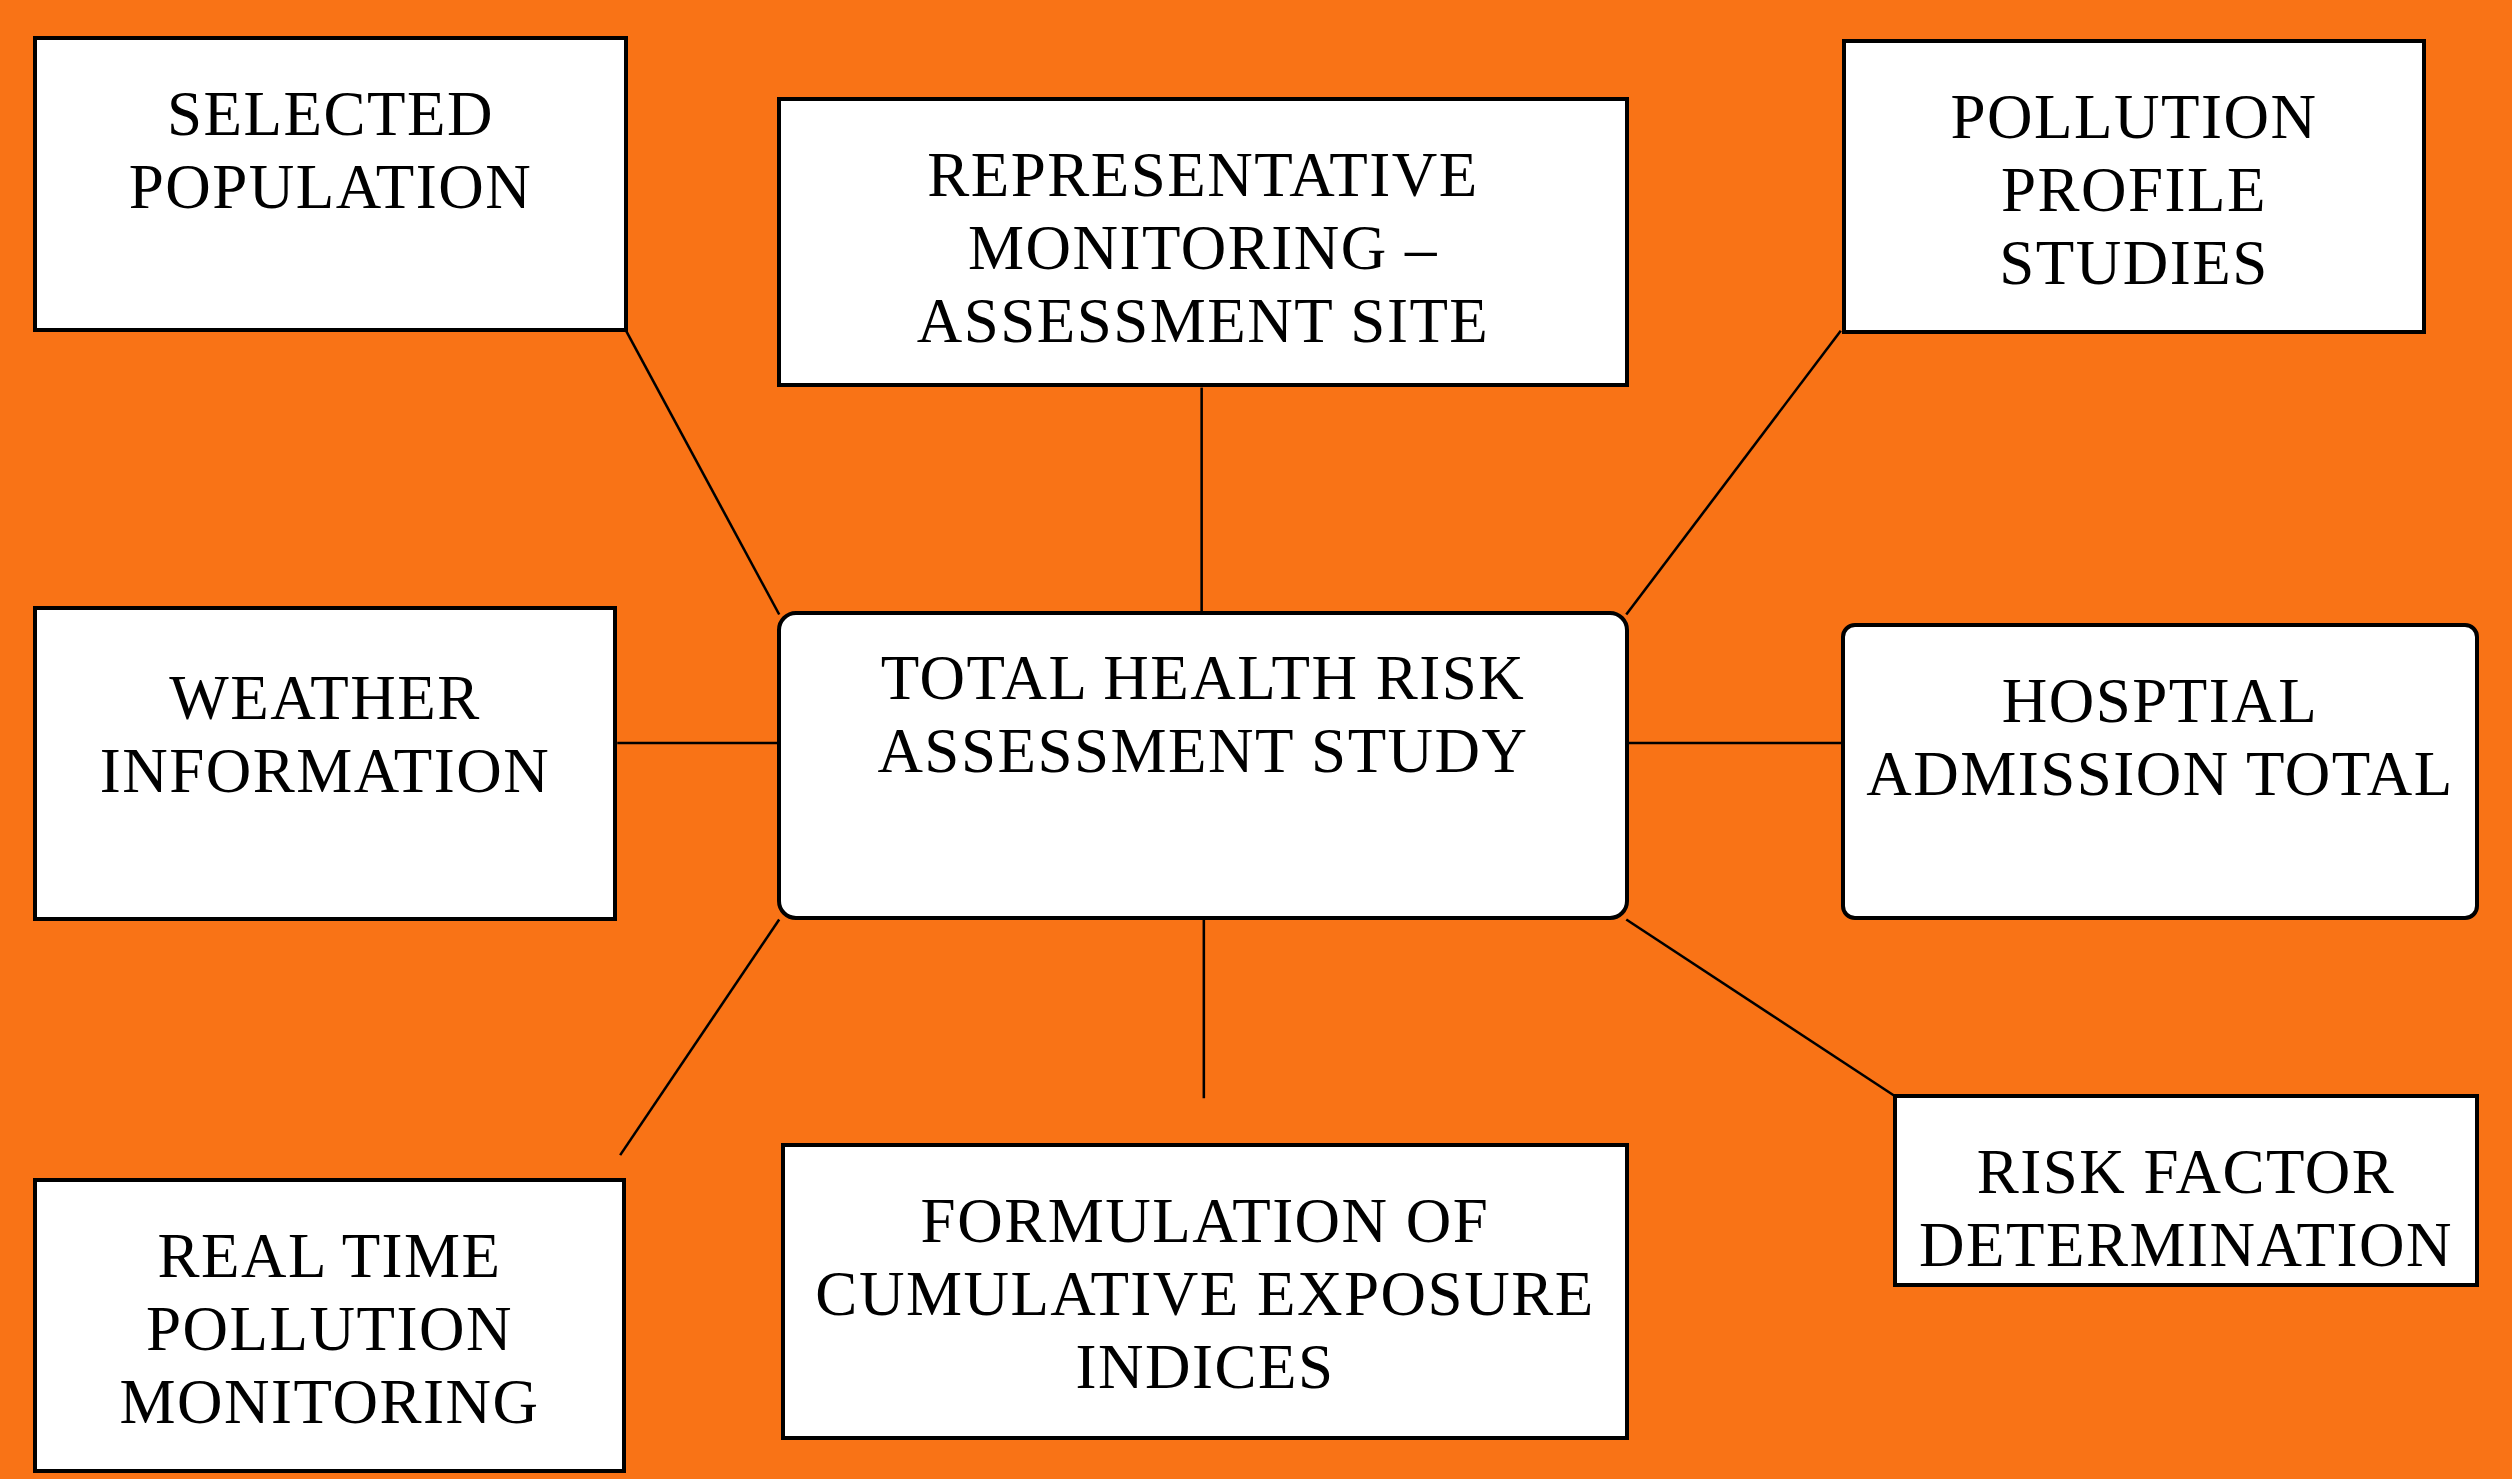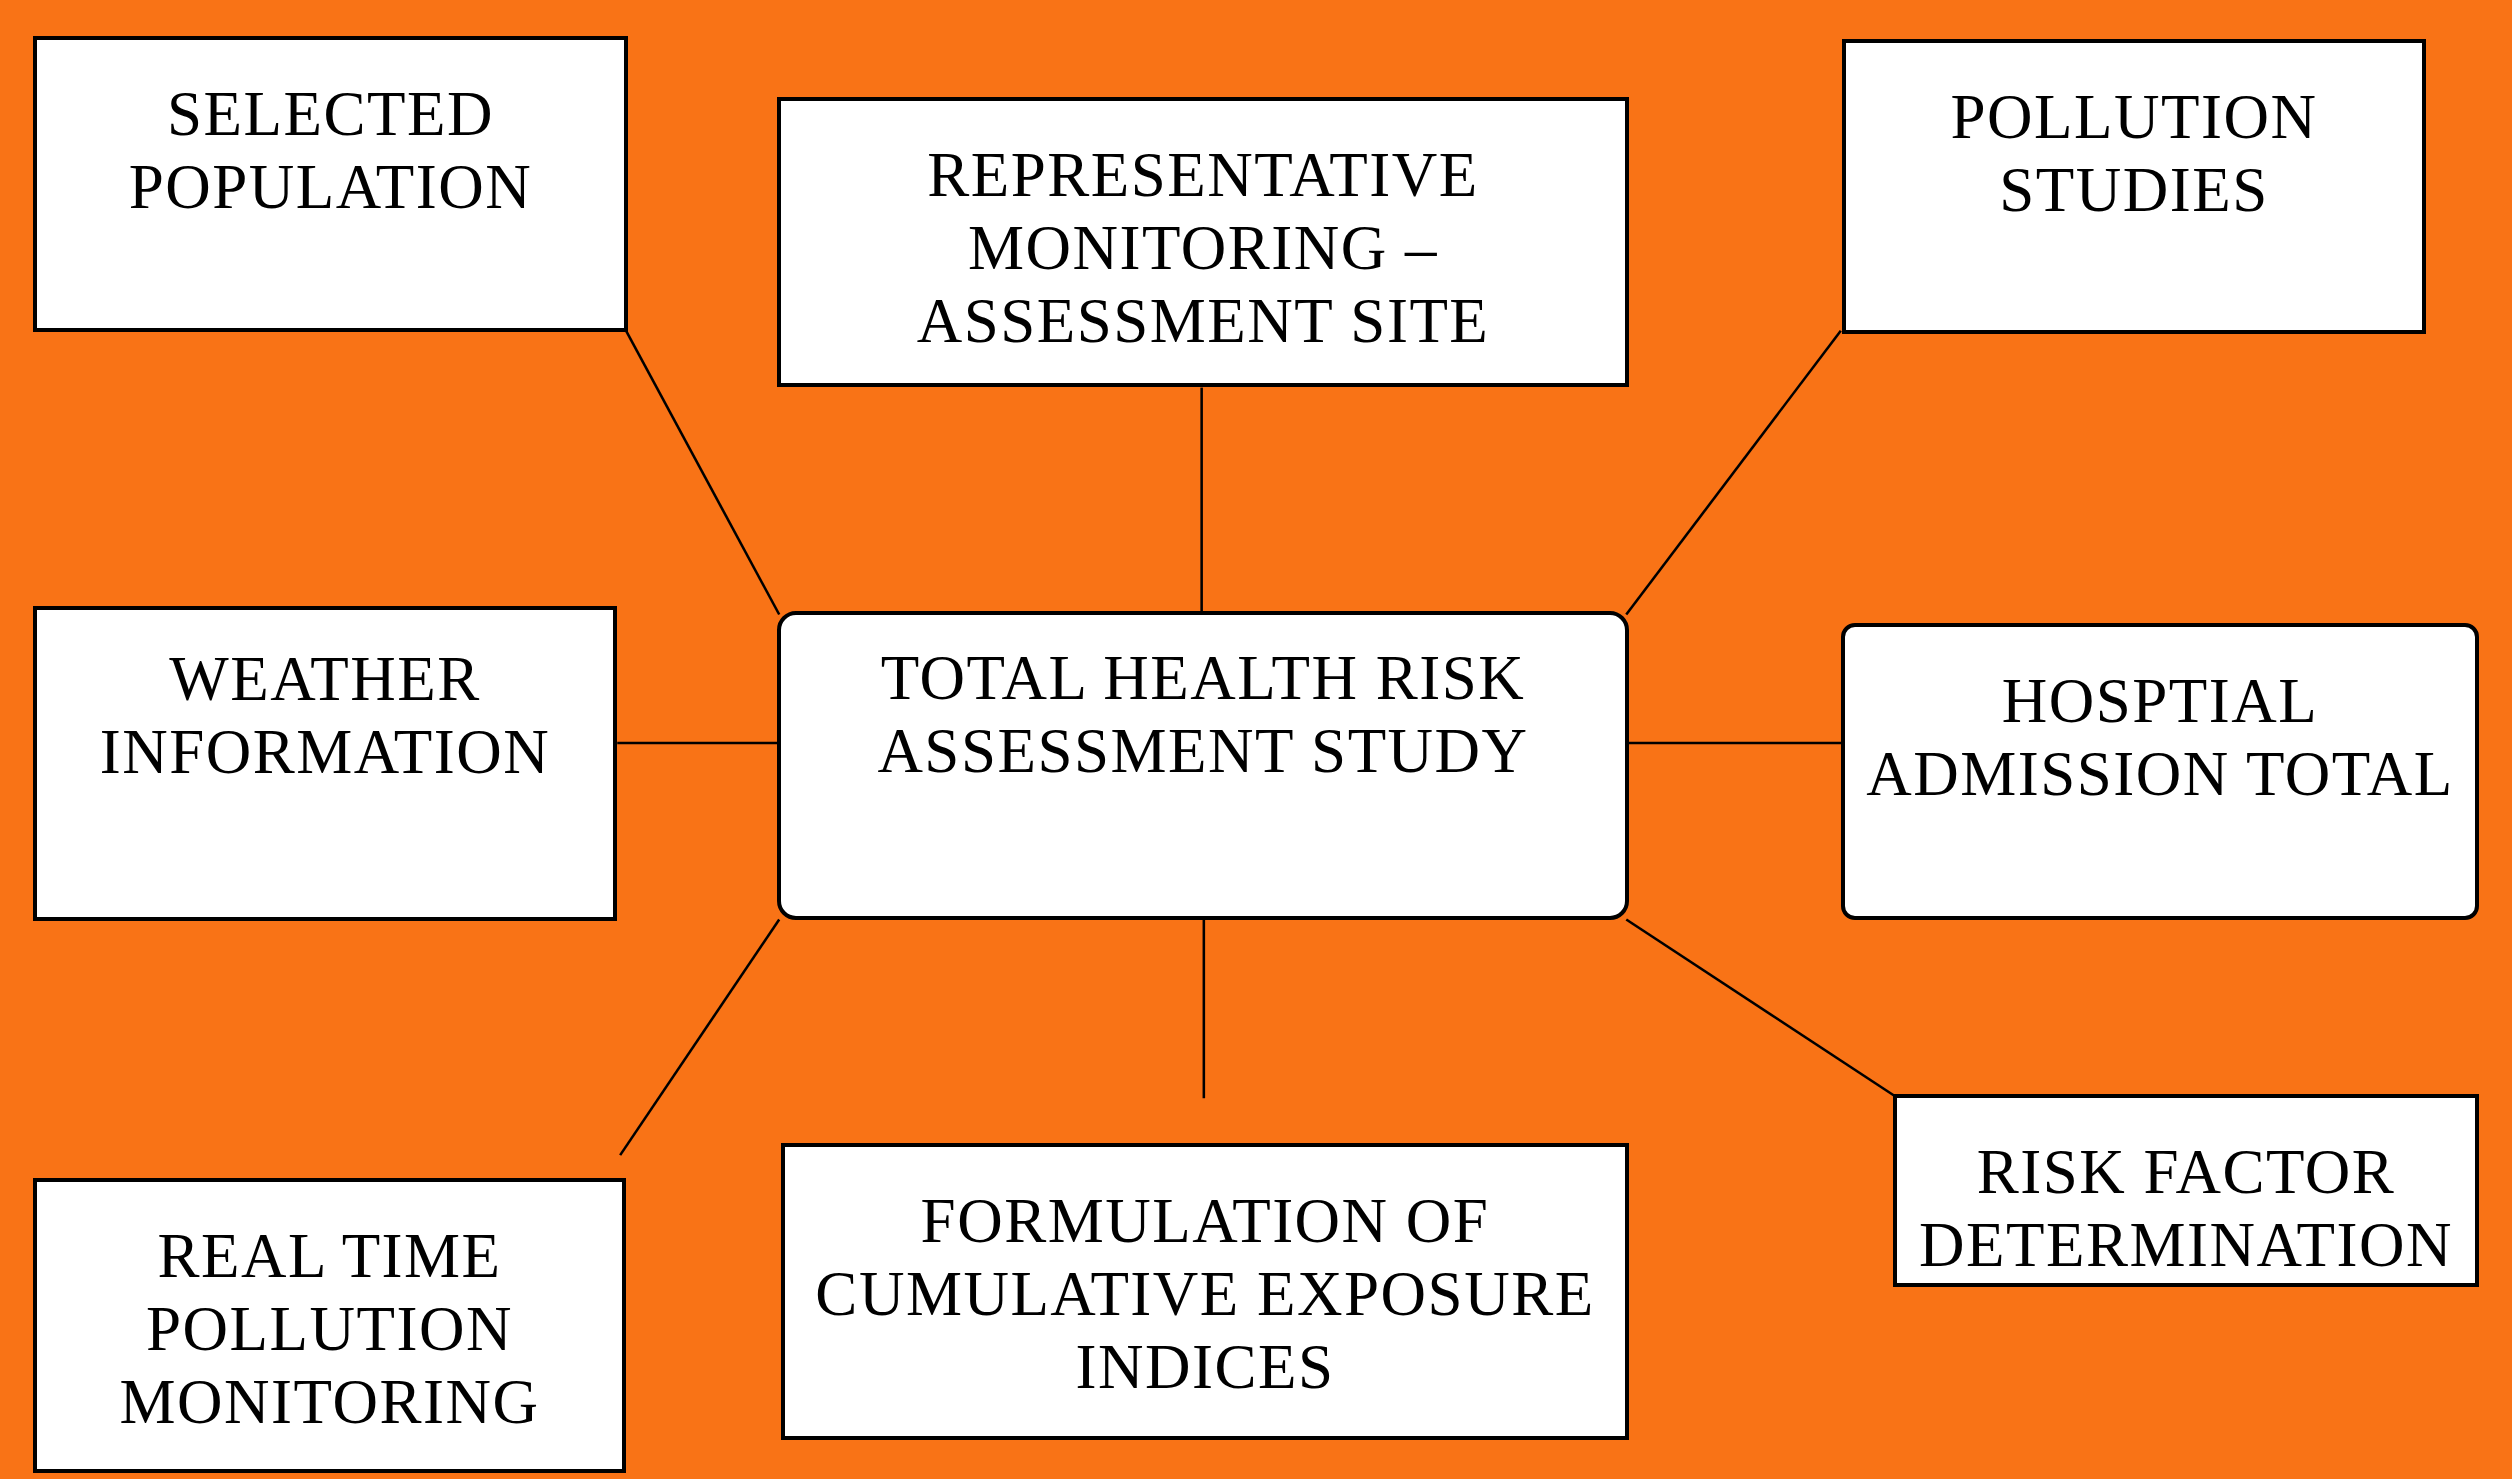--- a/index.html
+++ b/index.html
@@ -38,21 +38,21 @@
     line-height: 73px;
     letter-spacing: 1.5px;
     padding-top: 38px;
   }
   .node .line { display: block; white-space: nowrap; }
 
   
   #node-selected       { left: 33px;   top: 36px;   width: 595px;  height: 296px; }
   #node-representative { left: 777px; top: 97px;  width: 852px; height: 290px; }
   #node-pollution      { left: 1842px; top: 39px;   width: 584px;  height: 295px; }
-  #node-weather        { left: 33px;   top: 606px;  width: 584px;  height: 315px; padding-top: 33px; }
+  #node-weather        { left: 33px;   top: 606px;  width: 584px;  height: 315px; padding-top: 52px; }
   #node-center         { left: 777px; top: 611px;  width: 852px; height: 309px; padding-top: 27px; border-radius: 19px; }
   #node-hospital       { left: 1841px; top: 623px;  width: 638px;  height: 297px; border-radius: 14px; }
   #node-realtime       { left: 33px;   top: 1154px; width: 593px;  height: 295px; margin-top: 24px; }
   #node-formulation    { left: 781px; top: 1097px; width: 848px; height: 297px; margin-top: 46px; }
   #node-riskfactor     { left: 1893px; top: 1094px; width: 586px;  height: 193px; }
 </style>
 </head>
 <body>
 
 <div id="canvas">
@@ -74,20 +74,21 @@
   </div>
 
   <div class="node" id="node-representative">
     <span class="line">REPRESENTATIVE</span>
     <span class="line">MONITORING –</span>
     <span class="line">ASSESSMENT SITE</span>
   </div>
 
   <div class="node" id="node-pollution">
     <span class="line">POLLUTION</span>
+    <span class="line">PROFILE</span>
     <span class="line">STUDIES</span>
   </div>
 
   <div class="node" id="node-weather">
     <span class="line">WEATHER</span>
     <span class="line">INFORMATION</span>
   </div>
 
   <div class="node" id="node-center">
     <span class="line">TOTAL HEALTH RISK</span>

